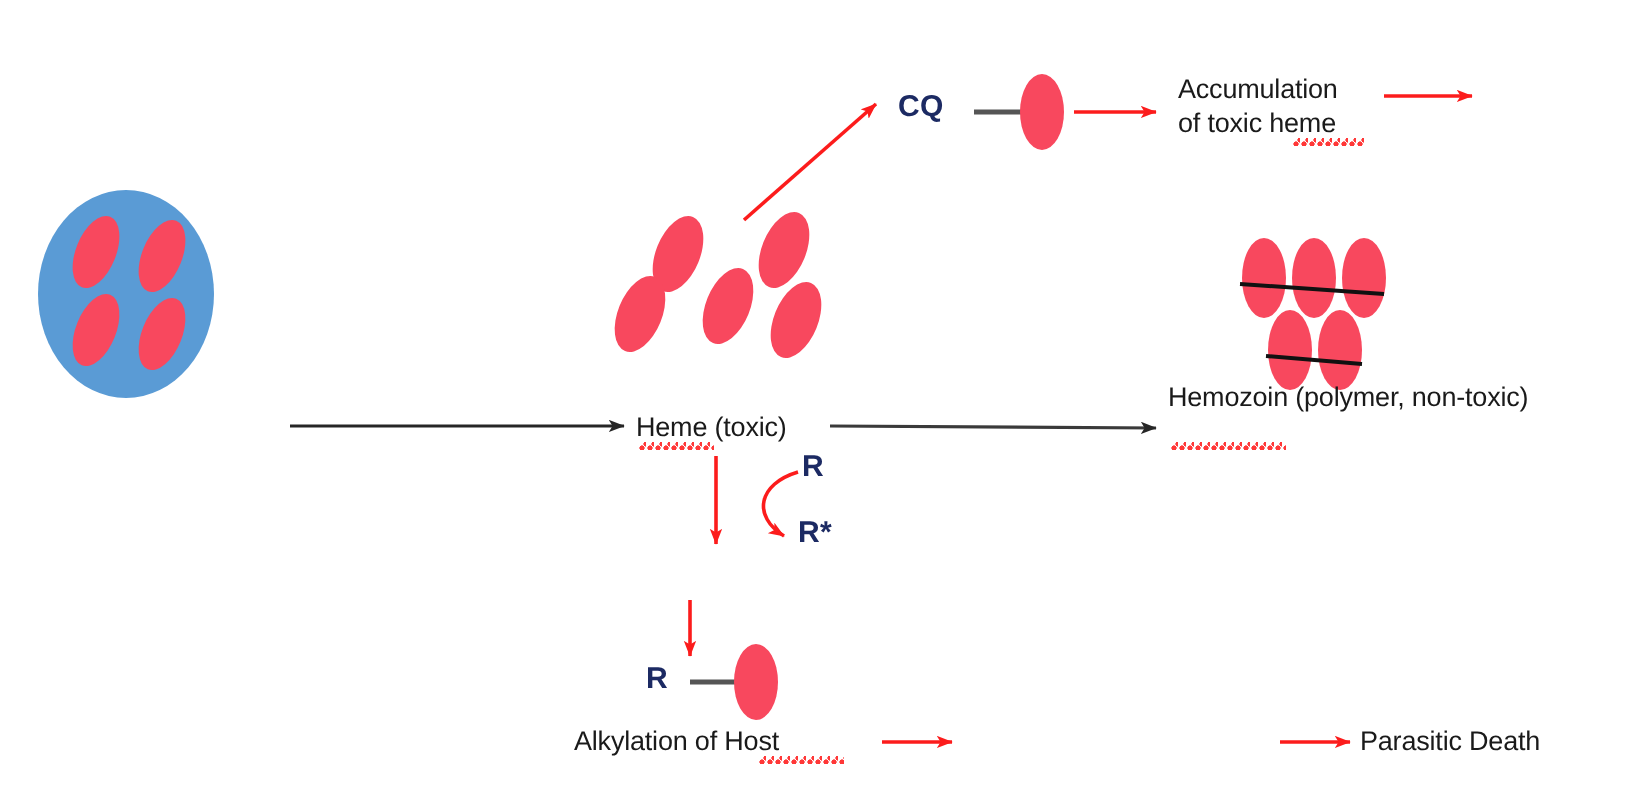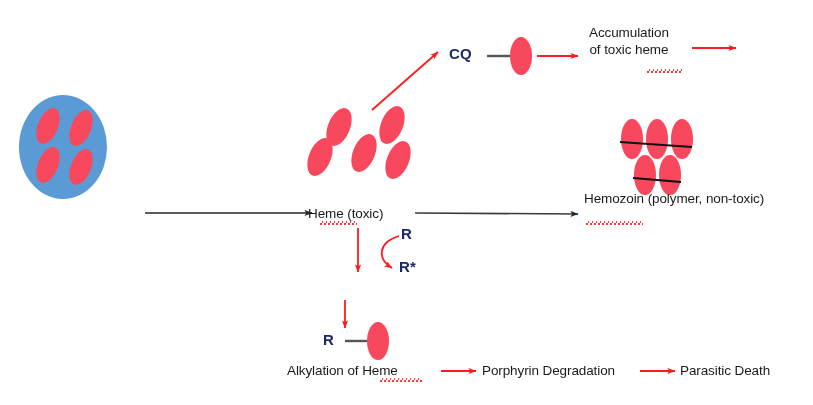--- a/index.html
+++ b/index.html
@@ -118,40 +118,39 @@
     <path d="M 399,236 C 379,242 376,258 392,268" fill="none" stroke="#fc1c1c" stroke-width="1.8" marker-end="url(#ah-red)"></path>
 
     <line x1="345" y1="300" x2="345" y2="328" stroke="#fc1c1c" stroke-width="1.8" marker-end="url(#ah-red)"></line>
 
     <line x1="441" y1="371" x2="476" y2="371" stroke="#fc1c1c" stroke-width="1.8" marker-end="url(#ah-red)"></line>
 
     <line x1="640" y1="371" x2="675" y2="371" stroke="#fc1c1c" stroke-width="1.8" marker-end="url(#ah-red)"></line>
   </svg>
 
 
-  <div class="lbl" style="left:308px; top:205px;">Heme (toxic)</div>
+  <div class="lbl" style="left:318px; top:205px;">Heme (toxic)</div>
   <div class="squig" style="left:319px; top:221px; width:38px;"></div>
 
   <div class="lbl" style="left:584px; top:190px;">Hemozoin (polymer, non-toxic)</div>
   <div class="squig" style="left:585px; top:221px; width:58px;"></div>
 
   <div class="lbl lbl-navy" style="left:449px; top:45px;text-align:right;">CQ</div>
 
-  <div class="lbl" style="left:589px; top:24px;text-align:center;">Accumulation
+  <div class="lbl" style="left:589px; top:36px;">Accumulation
 of toxic heme</div>
   <div class="squig" style="left:646px; top:69px; width:36px;"></div>
 
 
   <div class="lbl lbl-navy" style="left:401px; top:225px;">R</div>
 
   <div class="lbl lbl-navy" style="left:399px; top:258px;">R*</div>
 
 
   <div class="lbl lbl-navy" style="left:323px; top:331px;">R</div>
 
-  <div class="lbl" style="left:287px; top:362px;">Alkylation of Heme</div>
+  <div class="lbl" style="left:287px; top:362px;">Alkylation of Host</div>
   <div class="squig" style="left:379px; top:378px; width:43px;"></div>
 
-  <div class="lbl" style="left:482px; top:362px;">Porphyrin Degradation</div>
 
   <div class="lbl" style="left:680px; top:362px;">Parasitic Death</div>
 
 </div>
 
 </body></html>

